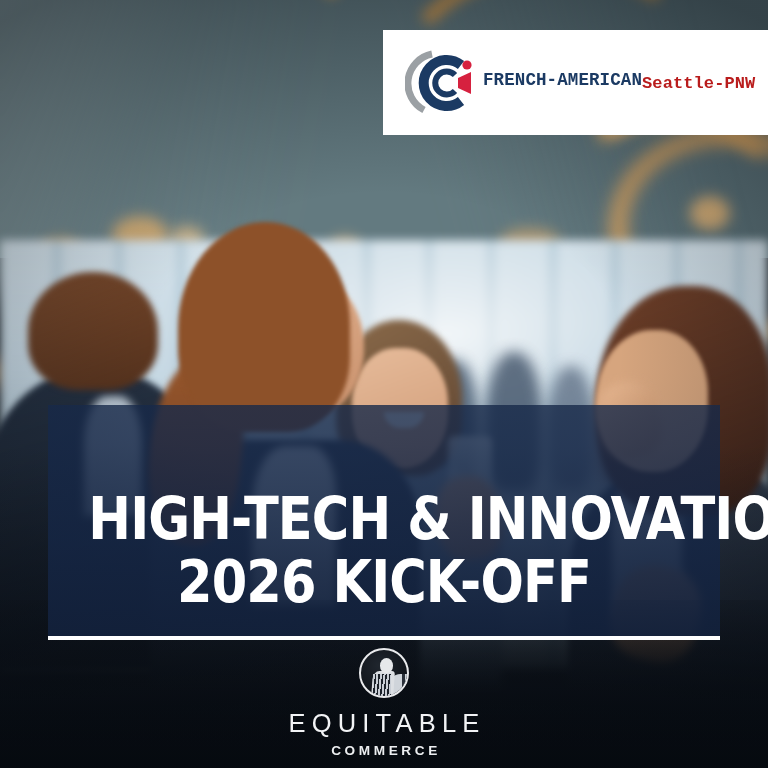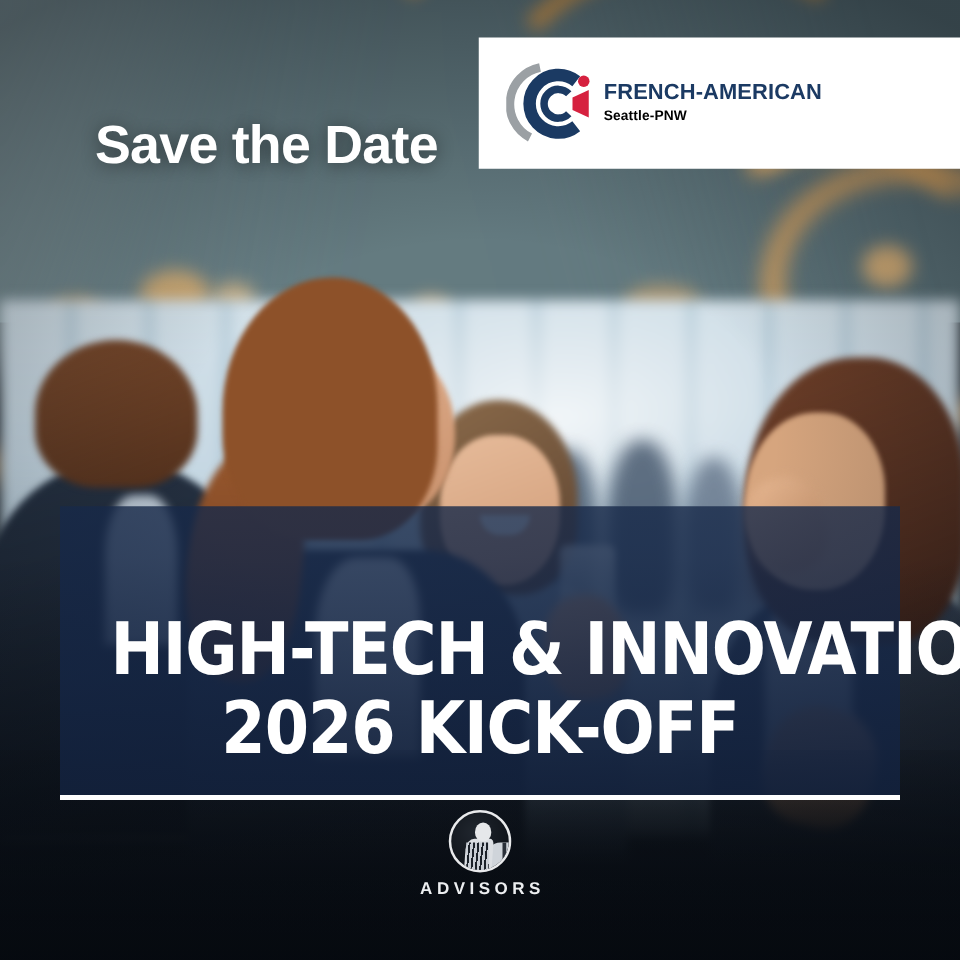--- a/index.html
+++ b/index.html
@@ -161,28 +161,28 @@
   }
 
   
   .logo-card{
     position:absolute; left:383px; top:30px; width:385px; height:105px;
     background:#ffffff;
     display:flex; align-items:center;
     padding:6px 10px 6px 22px;
   }
   .cci-mark{ position:relative; width:72px; height:72px; flex:0 0 72px; margin-right:6px; }
-  .cci-text{ display:flex; flex-direction:column; justify-content:space-between; margin-top:-2px; }
+  .cci-text{ display:flex; flex-direction:row; justify-content:space-between; margin-top:-2px;font-family:Liberation Mono, monospace; }
   .fa-line{
     font-size:17.5px; font-weight:bold; letter-spacing:.1px;
     color:#1b3a63; line-height:1.14; white-space:nowrap;
   }
   .region-line{
-    margin-top:3px; font-size:11px; font-weight:bold;
-    color:#000000; letter-spacing:.1px;
+    margin-top:3px; font-size:17px; font-weight:bold;
+    color:#b91c1c; letter-spacing:.1px;
   }
 
   
   .band{
     position:absolute; left:48px; top:405px; width:672px; height:235px;
     background:linear-gradient(180deg, rgba(23,41,73,.80) 0%, rgba(21,38,69,.84) 60%, rgba(19,34,62,.88) 100%);
     border-bottom:4px solid #ffffff;
   }
 
   .save-date{
@@ -296,21 +296,20 @@
     <div class="w3-collar"></div>
     <div class="w3-hair"></div>
     <div class="w3-face"></div>
     <div class="hand h1"></div>
     <div class="hand h2"></div>
 
     <div class="bg-floor"></div>
     <div class="photo-grade"></div>
   </div>
 
-  <div class="save-date">Save the Date</div>
 
   <div class="logo-card">
     <div class="cci-mark">
       <svg viewBox="0 0 72 72" width="72" height="72" aria-hidden="true">
 
         <path d="M27 7 A30 30 0 0 0 19 63" fill="none" stroke="#9ba0a4" stroke-width="7" stroke-linecap="butt"></path>
 
         <path d="M56 18 A23 23 0 1 0 56 54" fill="none" stroke="#1b3a63" stroke-width="10" stroke-linecap="butt"></path>
 
         <path d="M50 28 A11.5 11.5 0 1 0 50 44" fill="none" stroke="#1b3a63" stroke-width="6" stroke-linecap="butt"></path>
@@ -333,16 +332,17 @@
   <div class="title1">HIGH-TECH &amp; INNOVATION</div>
   <div class="title2">2026 KICK-OFF</div>
 
   <div class="equitable">
     <div class="eq-emblem">
       <div class="eq-fig-shield"></div>
       <div class="eq-fig-body"></div>
       <div class="eq-fig-drape"></div>
       <div class="eq-fig-head"></div>
     </div>
-    <div class="eq-sub">ADVISORS</div>
+    <div class="eq-name">EQUITABLE</div>
+    <div class="eq-sub">COMMERCE</div>
   </div>
 
 </div>
 
 </body></html>

